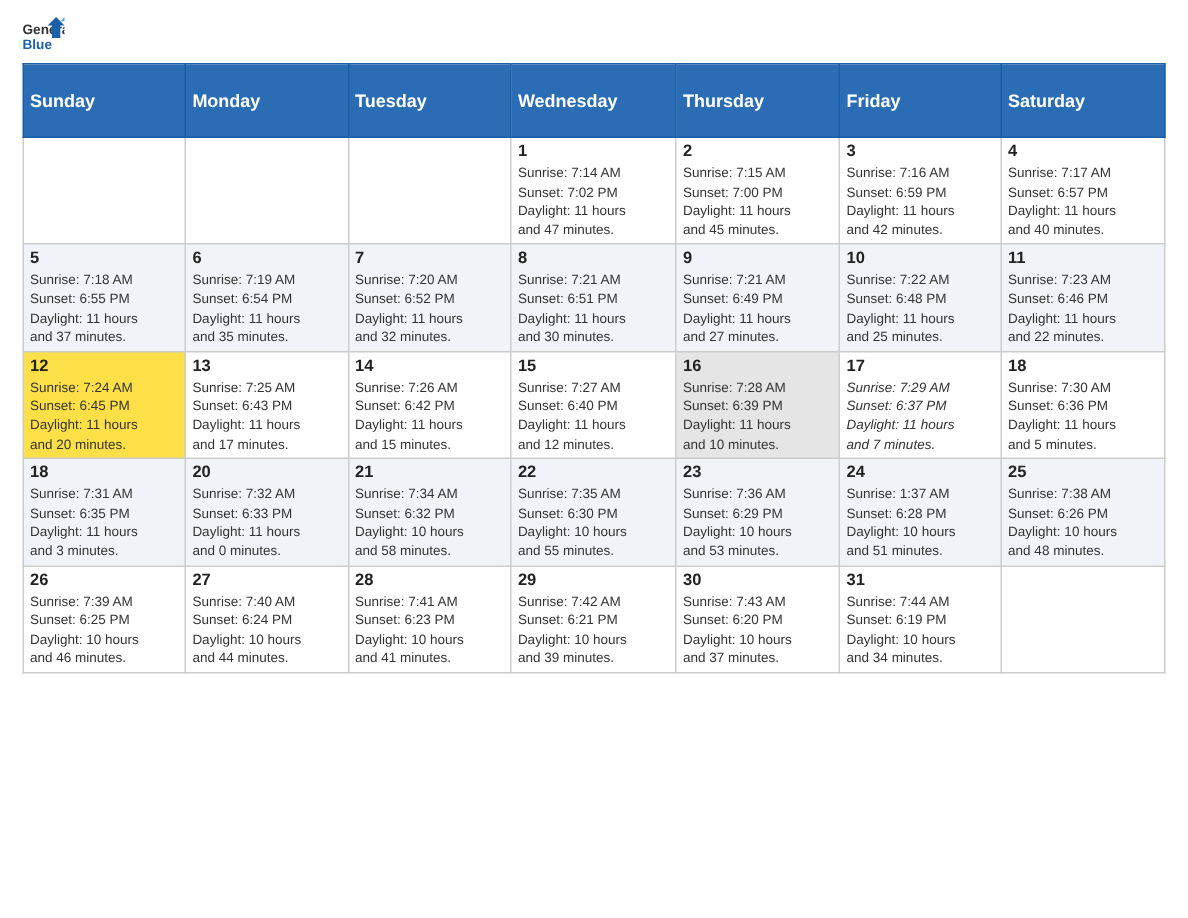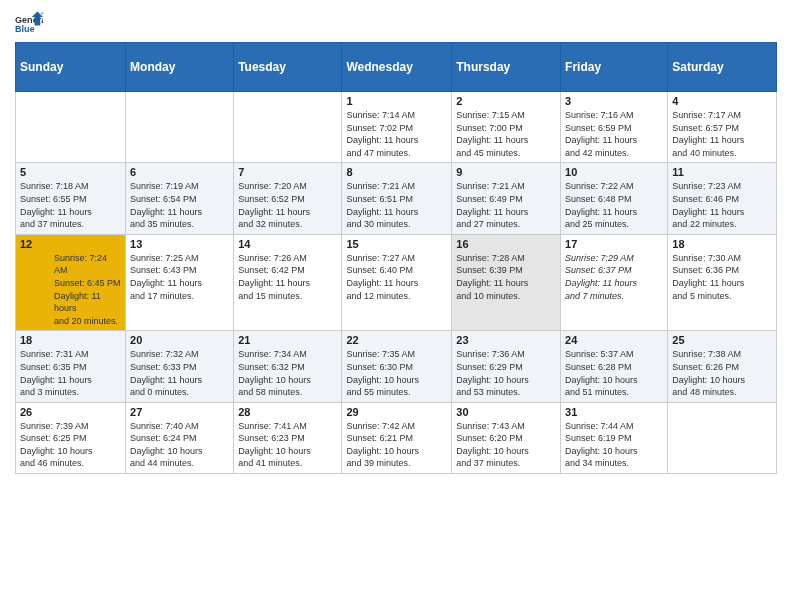--- a/index.html
+++ b/index.html
@@ -198,23 +198,23 @@
           </td>
           <td style="background: rgb(240, 244, 248);">
             <span class="day-num">11</span>
             <div class="day-info" style="white-space: pre-line;">Sunrise: 7:23 AM
 Sunset: 6:46 PM
 Daylight: 11 hours
 and 22 minutes.</div>
           </td>
         </tr>
         <tr>
-          <td style="background: #eab308;">
+          <td style="background: #fde047;">
             <span class="day-num">12</span>
-            <div class="day-info" style="white-space: pre-line; margin-left: 34px;">Sunrise: 7:24 AM
+            <div class="day-info" style="white-space: pre-line;">Sunrise: 7:24 AM
 Sunset: 6:45 PM
 Daylight: 11 hours
 and 20 minutes.</div>
           </td>
           <td style="background: rgb(255, 255, 255);">
             <span class="day-num">13</span>
             <div class="day-info" style="white-space: pre-line;">Sunrise: 7:25 AM
 Sunset: 6:43 PM
 Daylight: 11 hours
 and 17 minutes.</div>
@@ -286,21 +286,21 @@
           </td>
           <td style="background: rgb(240, 244, 248);">
             <span class="day-num">23</span>
             <div class="day-info" style="white-space: pre-line;">Sunrise: 7:36 AM
 Sunset: 6:29 PM
 Daylight: 10 hours
 and 53 minutes.</div>
           </td>
           <td style="background: rgb(240, 244, 248);">
             <span class="day-num">24</span>
-            <div class="day-info" style="white-space: pre-line;">Sunrise: 5:37 AM
+            <div class="day-info" style="white-space: pre-line;">Sunrise: 1:37 AM
 Sunset: 6:28 PM
 Daylight: 10 hours
 and 51 minutes.</div>
           </td>
           <td style="background: rgb(240, 244, 248);">
             <span class="day-num">25</span>
             <div class="day-info" style="white-space: pre-line;">Sunrise: 7:38 AM
 Sunset: 6:26 PM
 Daylight: 10 hours
 and 48 minutes.</div>

